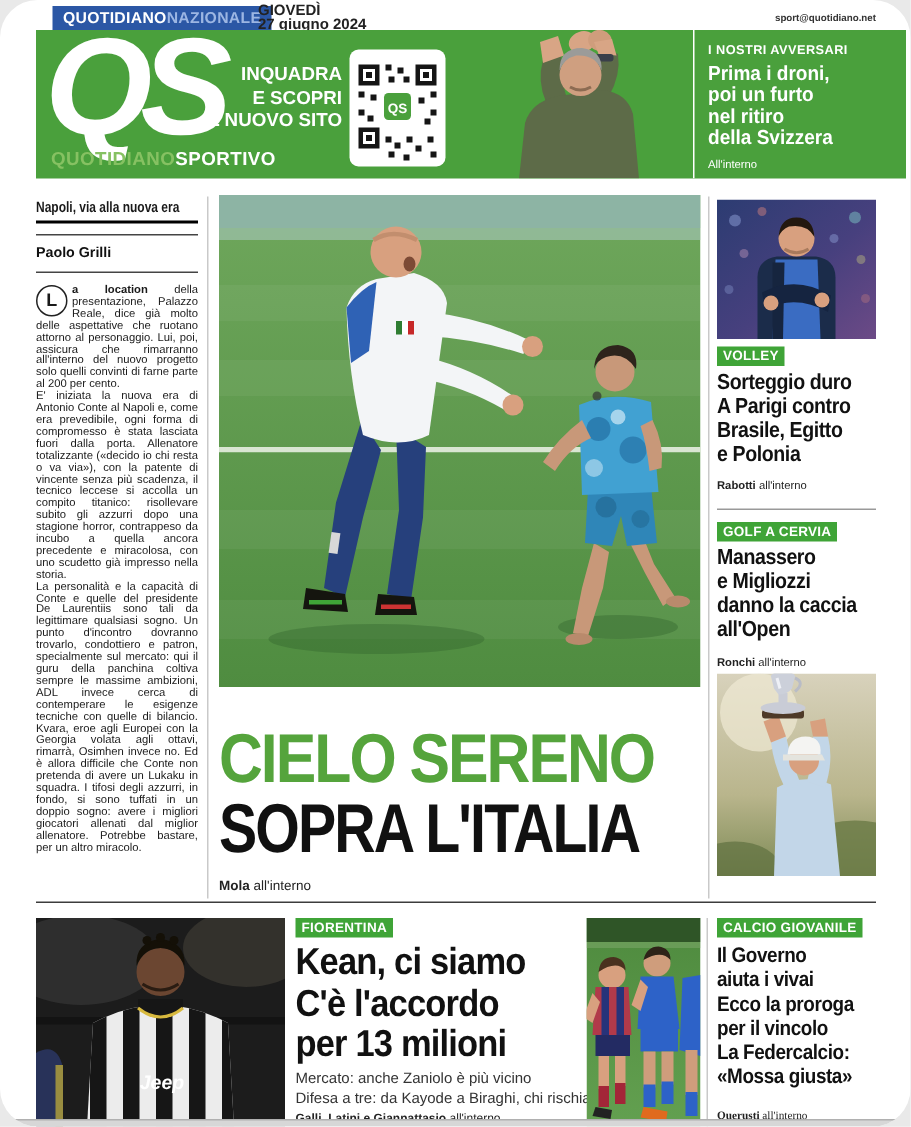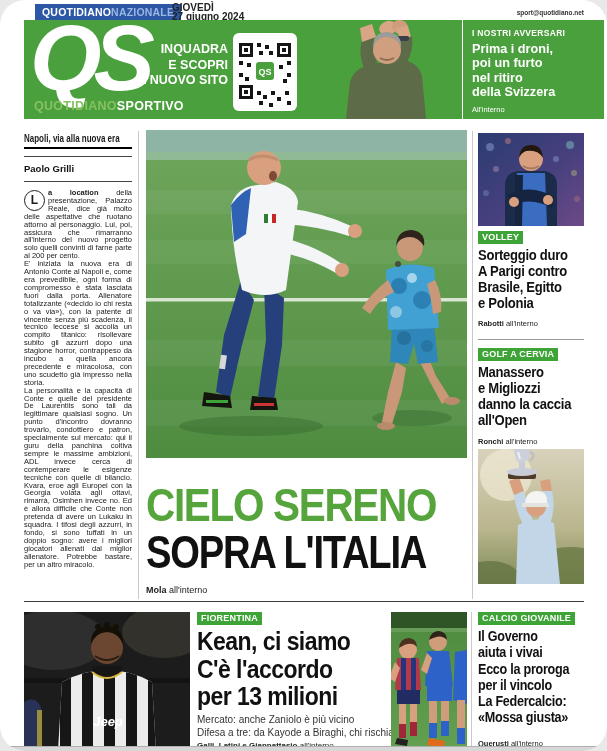--- a/index.html
+++ b/index.html
@@ -76,21 +76,21 @@
   .fbadge{left:197px;top:612px;}
   .fio-head{left:197px;top:628px;font-size:25px;line-height:27.5px;font-weight:800;color:#111;letter-spacing:-.6px;}
   .fio-head span{display:block;white-space:nowrap;transform:scaleX(.92);transform-origin:0 0;}
   .fio-sub{left:197px;font-size:10px;color:#333;white-space:nowrap;}
   .fsub1{top:714px;}
   .fsub2{top:727px;}
   .fio-byl{left:197px;top:741px;font-size:8px;}
   .kids-photo{left:391px;top:612px;width:76px;height:139px;}
   .giobadge{left:478px;top:612px;}
   .gio-head{left:478px;top:628px;font-size:14px;line-height:16.3px;}
-  .gio-byl{left:478px;top:739px;}
+  .gio-byl{left:478px;top:739px;font-family:Liberation Serif, serif;}
   .bottom-strip{left:0;top:746px;width:607px;height:5px;background:#d7d7d7;border-top:1px solid #b0b0b0;box-sizing:border-box;}
 </style>
 </head>
 <body>
 
 <div class="page">
 
   <div class="abs qn-badge"><span class="qn-a">QUOTIDIANO</span><span class="qn-b">NAZIONALE</span></div>
   <div class="abs dateblock">
     <div>GIOVEDÌ</div>

